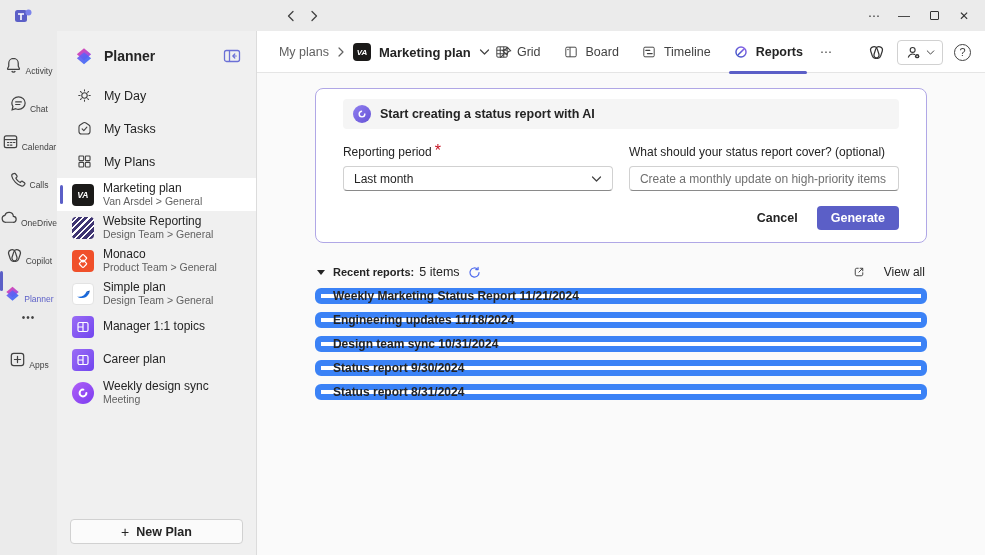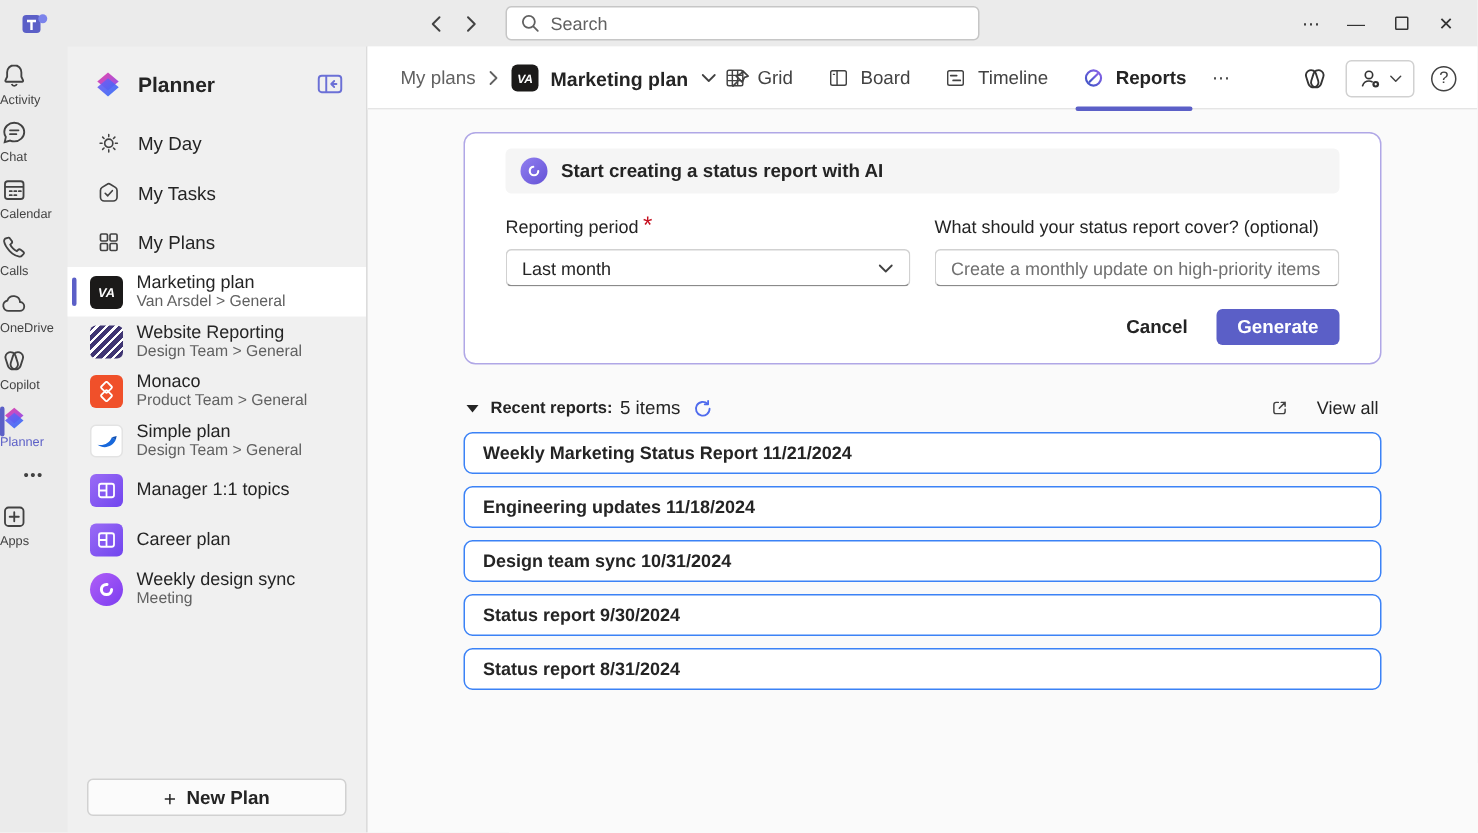--- a/index.html
+++ b/index.html
@@ -17,21 +17,21 @@
   .searchbox { position:absolute; left:337px; top:4px; width:316px; height:23px; background:#fff; border:1px solid #c6c6c6; border-radius:4px; display:flex; align-items:center; gap:7px; padding:0 9px; color:#616161; font-size:12px; }
   .win-controls { position:absolute; right:6px; top:0; height:31px; display:flex; align-items:center; }
   .win-btn { width:30px; height:31px; display:flex; align-items:center; justify-content:center; font-size:12px; color:#333; cursor:default; }
   .maximize-glyph { width:9px; height:9px; border:1.2px solid #333; border-radius:1px; }
 
   
   .app { flex:1; display:flex; min-height:0; }
 
   
   .rail { flex:0 0 45px; background:#ebebeb; display:flex; flex-direction:column; padding-top:6px; }
-  .rail-item { position:relative; height:38px; display:flex; flex-direction:column; align-items:flex-start; justify-content:center; gap:2px; color:#424242; }
+  .rail-item { position:relative; height:38px; display:flex; flex-direction:row; align-items:flex-end; justify-content:center; gap:2px; color:#424242; }
   .rail-item svg { width:19px; height:19px; }
   .rail-label { font-size:8.5px; color:#424242; line-height:1; }
   .rail-item.active .rail-label { color:#5b5fc7; }
   .rail-item.active::before { content:""; position:absolute; left:0; top:6px; bottom:12px; width:3px; border-radius:2px; background:#5b5fc7; }
   .rail-more { height:28px; display:flex; align-items:center; justify-content:center; color:#424242; font-size:10px; letter-spacing:1px; }
 
   
   .sidebar { flex:0 0 200px; background:#f0f0f0; border-right:1px solid #dcdcdc; position:relative; }
   .sidebar-header { display:flex; align-items:center; gap:9px; padding:14px 14px 12px 16px; }
   .app-title { font-size:14px; font-weight:bold; flex:1; }
@@ -91,21 +91,21 @@
   .btn-cancel { font-size:12.5px; font-weight:bold; padding:5px 13px; border-radius:4px; background:transparent; }
   .btn-generate { font-size:12.5px; font-weight:bold; color:#fff; background:#5b5fc7; border-radius:4px; padding:5px 14px; }
 
   
   .recent-head { display:flex; align-items:center; gap:5px; margin:22px 2px 9px; }
   .tri { width:0; height:0; border-left:4px solid transparent; border-right:4px solid transparent; border-top:5px solid #242424; margin-right:3px; }
   .recent-title { font-size:11px; font-weight:bold; }
   .recent-count { font-size:12.5px; }
   .refresh-btn { margin-left:3px; display:flex; }
   .view-all { margin-left:auto; display:flex; align-items:center; gap:19px; font-size:12px; color:#242424; }
-  .report-card { height:28px; background:#fff; border:1px solid #3b82f6; border-radius:6px; display:flex; align-items:center; padding:0 12px; margin-bottom:8px; font-size:12px; font-weight:bold; }
+  .report-card { height:16px; background:#fff; border:6px solid #3b82f6; border-radius:6px; display:flex; align-items:center; padding:0 12px; margin-bottom:8px; font-size:12px; font-weight:bold; }
 </style>
 </head>
 <body>
 
 <div class="window">
 
   <div class="titlebar">
     <span class="teams-logo">
       <svg width="19" height="18" viewBox="0 0 19 18">
         <defs>
@@ -126,29 +126,20 @@
     <span class="nav-btn nav-back">
       <svg width="12" height="12" viewBox="0 0 12 12">
           <path d="M8 1.5 3.5 6 8 10.5" fill="none" stroke="#424242" stroke-width="1.3" stroke-linecap="round" stroke-linejoin="round"></path>
         </svg>
     </span>
     <span class="nav-btn nav-fwd">
       <svg width="12" height="12" viewBox="0 0 12 12">
           <path d="M4 1.5 8.5 6 4 10.5" fill="none" stroke="#424242" stroke-width="1.3" stroke-linecap="round" stroke-linejoin="round"></path>
         </svg>
     </span>
-    <div class="searchbox">
-      <span>
-        <svg width="13" height="13" viewBox="0 0 14 14">
-            <circle cx="6" cy="6" r="4.3" fill="none" stroke="#616161" stroke-width="1.3"></circle>
-            <path d="m9.4 9.4 3 3" stroke="#616161" stroke-width="1.3" stroke-linecap="round"></path>
-          </svg>
-      </span>
-      <span>Search</span>
-    </div>
     <div class="win-controls">
       <span class="win-btn">⋯</span>
       <span class="win-btn">—</span>
       <span class="win-btn">
           <span class="maximize-glyph"></span>
         </span>
       <span class="win-btn">✕</span>
     </div>
   </div>
 

